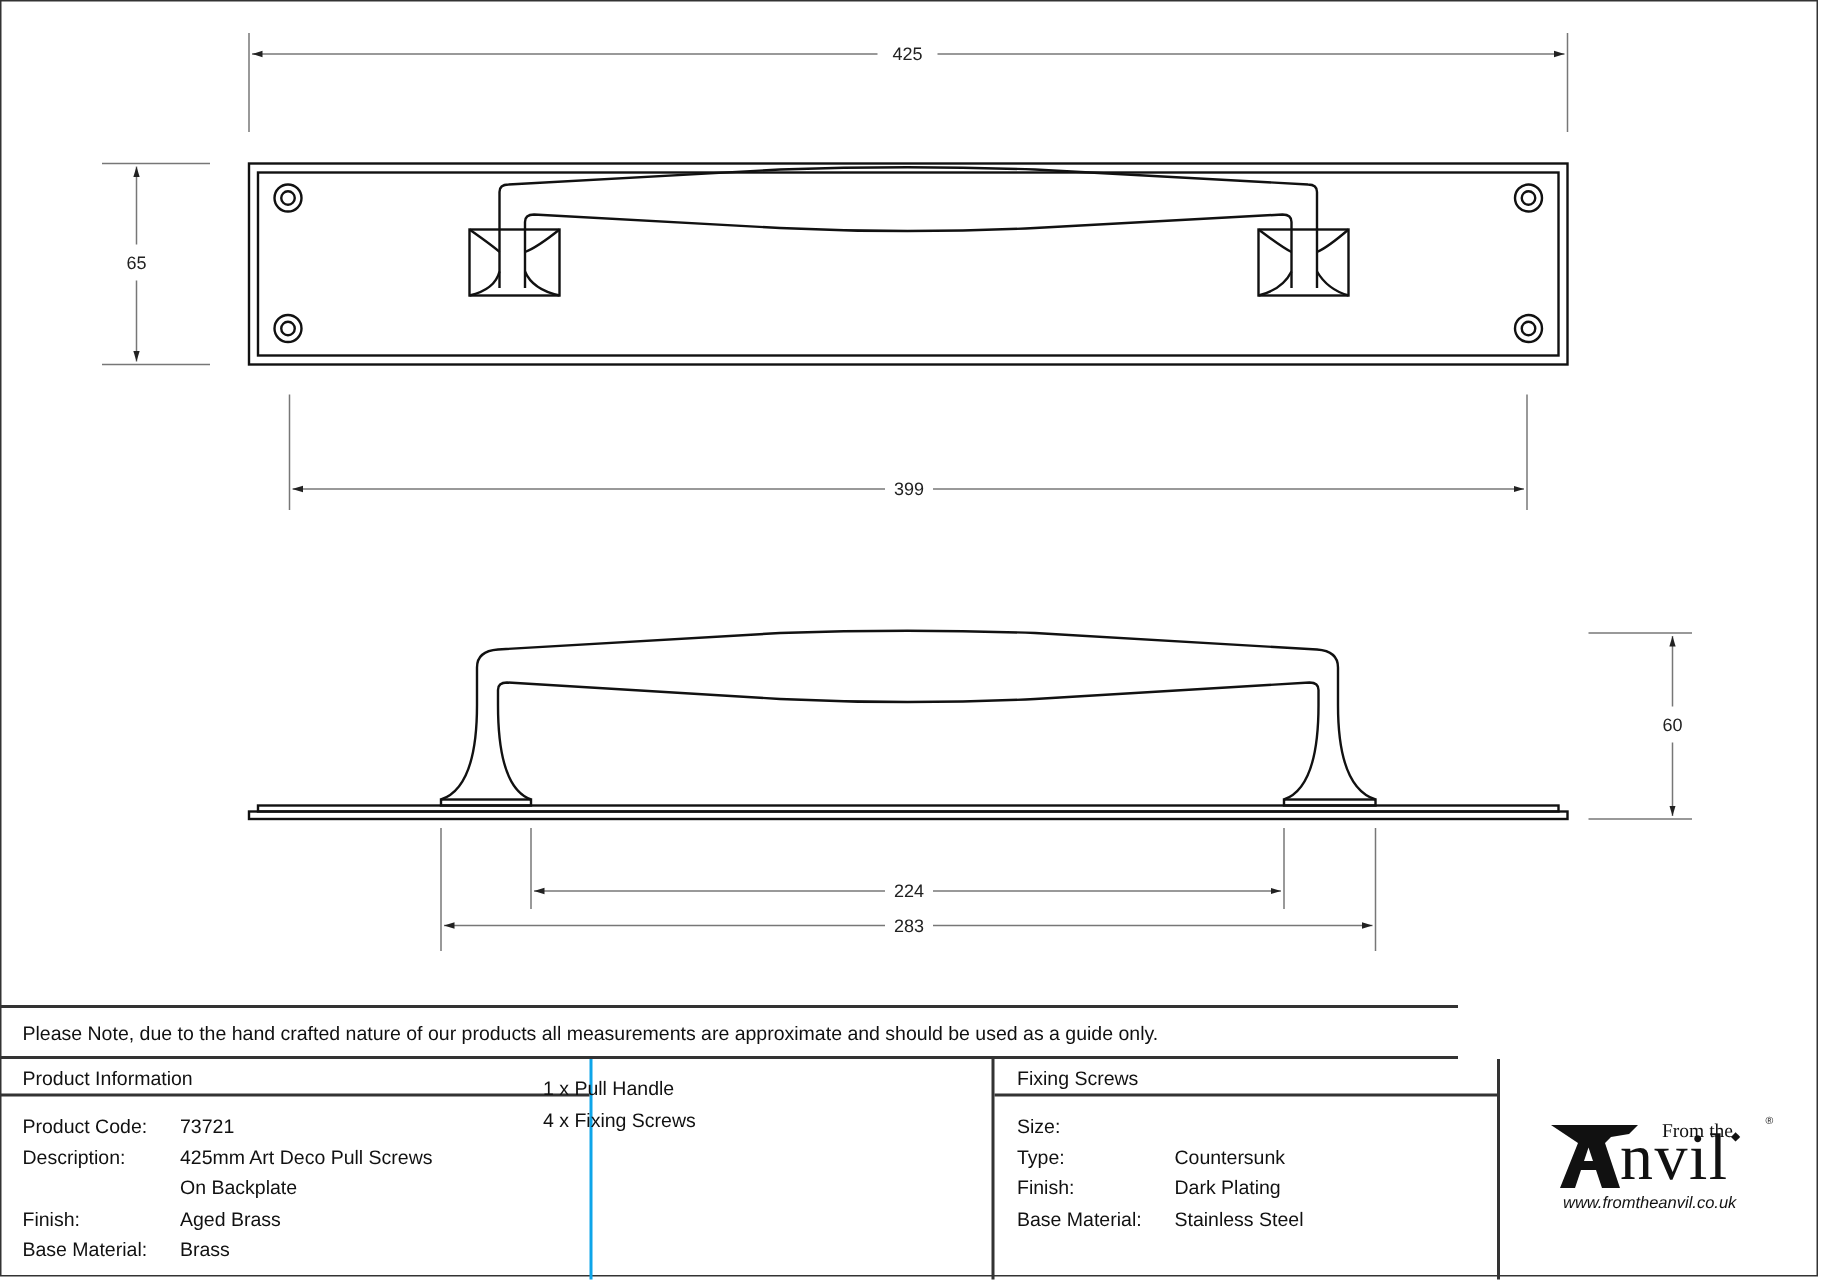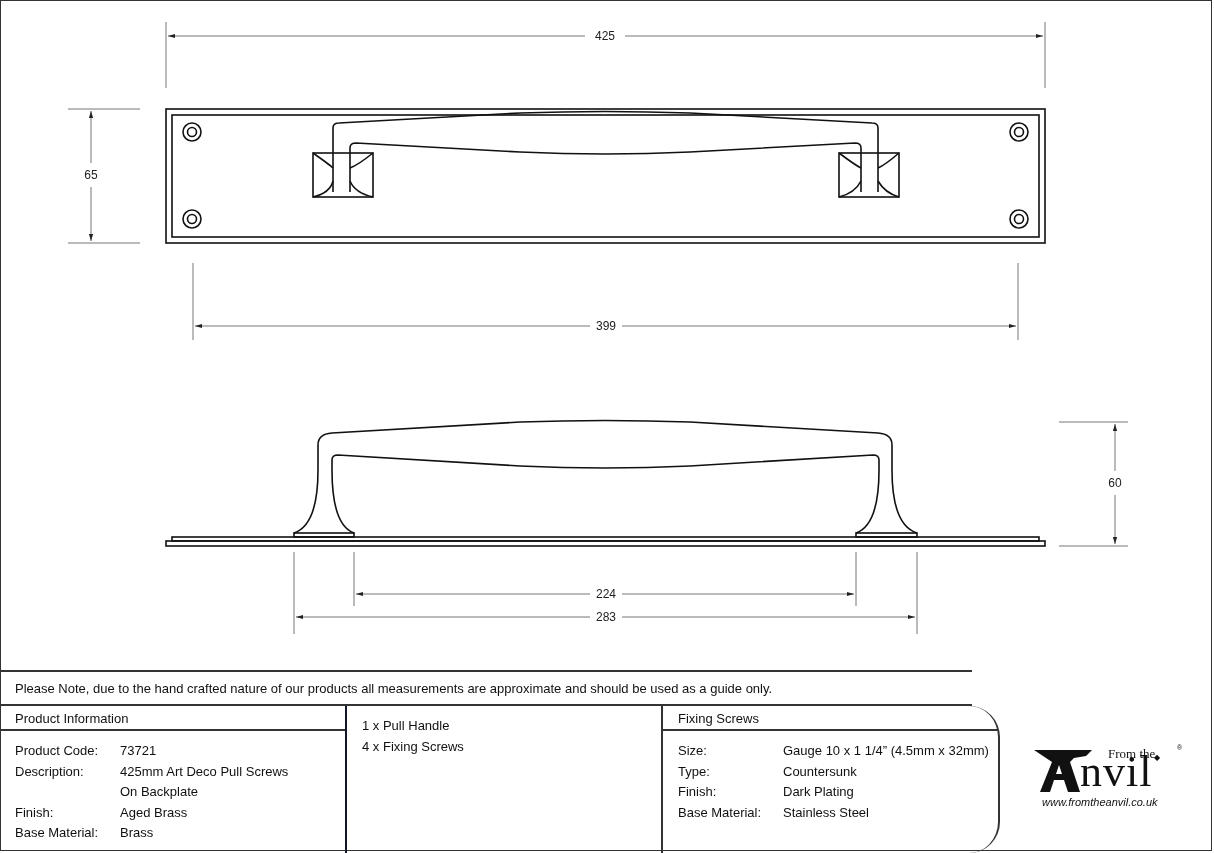--- a/index.html
+++ b/index.html
@@ -7,23 +7,23 @@
   .sheet { position: absolute; left: 0; top: 0; width: 1212px; height: 851px; border: 1px solid #333; box-sizing: border-box; }
   svg.drawing { position: absolute; left: 0; top: 0; }
   .dimtext { font-family: "Liberation Sans", sans-serif; font-size: 12px; fill: #222; }
   .info { position: absolute; left: 0; top: 670px; width: 1214px; height: 183px; }
   .note-row { position: absolute; left: 0; top: 0; width: 972px; height: 36px; border-top: 2px solid #333; border-bottom: 2px solid #333; box-sizing: border-box; font-size: 13px; padding: 9px 0 0 15px; }
   .col { position: absolute; top: 36px; height: 147px; box-sizing: border-box; }
   .col-head { height: 25px; border-bottom: 2px solid #333; font-size: 13px; padding: 5px 0 0 15px; box-sizing: border-box; }
   .col-body { padding: 10px 0 0 15px; font-size: 13px; line-height: 20.5px; }
   .kv { display: flex; }
   .kv .k { width: 105px; }
-  .c1 { left: 0; width: 347px; border-right: 2px solid #0f172a; }
+  .c1 { left: 0; width: 395px; border-right: 2px solid #0ea5e9; }
   .c2 { left: 347px; width: 316px; border-right: 2px solid #333; }
-  .c3 { left: 663px; width: 337px; border-right: 2px solid #333; border-radius: 31px; }
+  .c3 { left: 663px; width: 337px; border-right: 2px solid #333; }
   .c4 { left: 1000px; width: 212px; }
   .logo { position: absolute; left: 1034px; top: 744px; width: 160px; height: 76px; }
   .logo .from { position: absolute; left: 74px; top: 2px; font-family: "Liberation Serif", serif; font-size: 13px; }
   .logo .anvil { position: absolute; left: 46px; top: 6px; font-family: "Liberation Serif", serif; font-size: 44px; letter-spacing: 1px; line-height: 44px; }
   .logo .reg { position: absolute; left: 143px; top: 0px; font-size: 7px; }
   .logo .url { position: absolute; left: 8px; top: 52px; font-family: Liberation Sans, sans-serif; font-style: italic; font-size: 11px; }
 </style>
 </head>
 <body>
 
@@ -146,21 +146,20 @@
       <div>1 x Pull Handle</div>
       <div>4 x Fixing Screws</div>
     </div>
   </div>
 
   <div class="col c3">
     <div class="col-head">Fixing Screws</div>
     <div class="col-body">
       <div class="kv">
           <span class="k">Size:</span>
-          <span>Gauge 10 x 1 1/4” (4.5mm x 32mm)</span>
         </div>
       <div class="kv">
           <span class="k">Type:</span>
           <span>Countersunk</span>
         </div>
       <div class="kv">
           <span class="k">Finish:</span>
           <span>Dark Plating</span>
         </div>
       <div class="kv">

